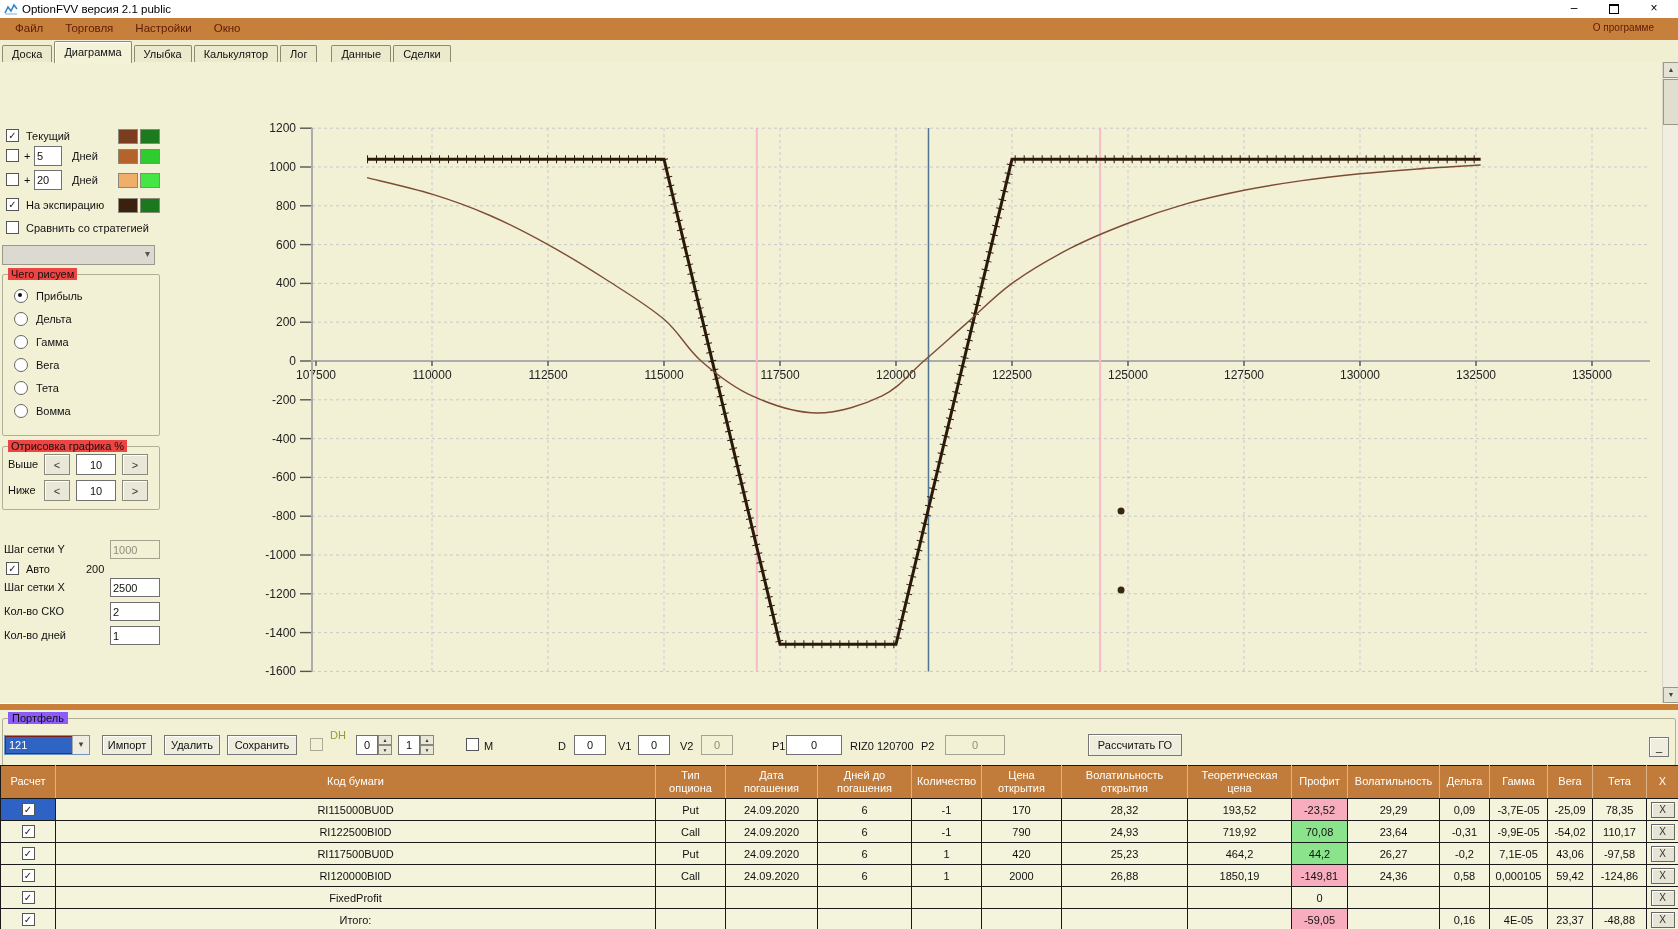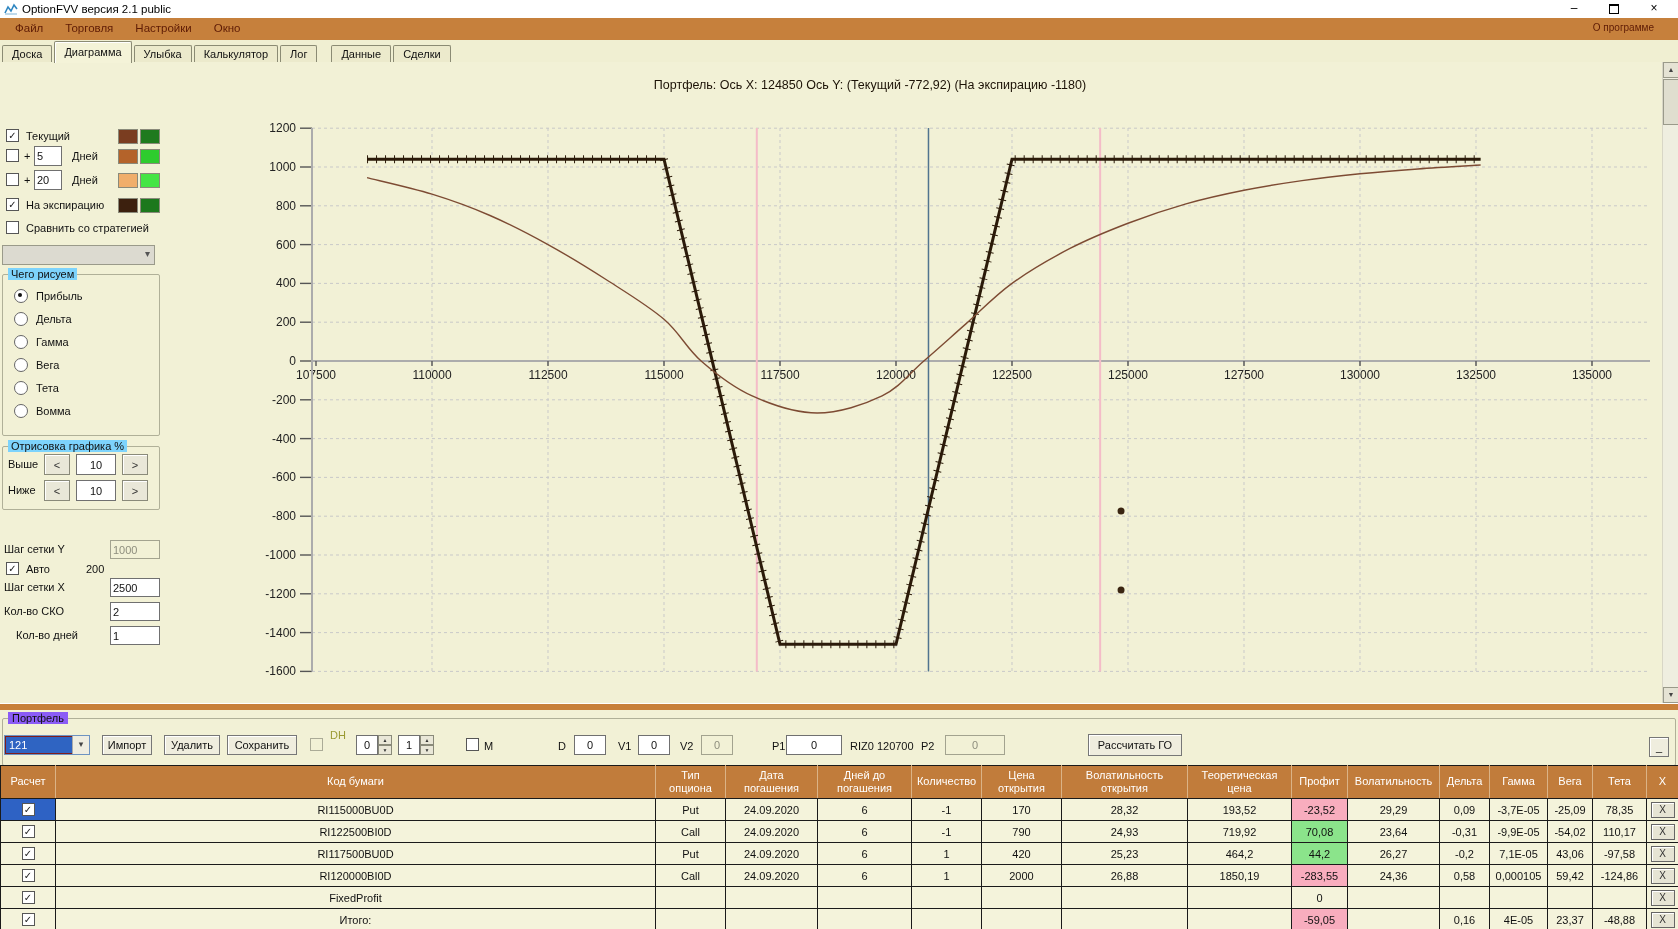--- a/index.html
+++ b/index.html
@@ -29,21 +29,21 @@
   .srow{position:absolute;left:0;width:165px;height:20px}
   .cb{display:inline-block;width:13px;height:13px;background:#fff;border:1px solid #565656;
       font:10px/11px "Liberation Sans",sans-serif;text-align:center;color:#1a1a1a;box-sizing:border-box;vertical-align:middle}
   .cb.dis{background:#F2F1D6;border-color:#ABAB97;color:#999}
   .slabel{font-size:11px;color:#111;vertical-align:middle}
   .swatch{position:absolute;width:18px;height:13px;top:1px;border:1px solid #8a8a7a}
   .sideinput{position:absolute;box-sizing:border-box;border:1px solid #707070;background:#fff;
              font:11px "Liberation Sans",sans-serif;padding:0 2px;color:#111}
   .sideinput.dis{background:#F2F1D6;border-color:#A3A38F;color:#8E8E7E}
   .groupbox{position:absolute;border:1px solid #B0B098;border-radius:2px}
-  .grouptitle{position:absolute;background:#7dd3fc;padding:0 3px;font-size:11px;color:#111}
+  .grouptitle{position:absolute;background:#ef4444;padding:0 3px;font-size:11px;color:#111}
   .radio{display:inline-block;width:12px;height:12px;border:1px solid #666;border-radius:50%;background:#fff;
          position:relative;vertical-align:middle}
   .radio.sel::after{content:'';position:absolute;left:3px;top:3px;width:4px;height:4px;border-radius:50%;background:#111}
   .spinbtn{position:absolute;box-sizing:border-box;background:#E9E7D8;border:1px solid #8a8a7a;
            box-shadow:inset 1px 1px 0 #fff;text-align:center;font:11px/20px "Liberation Sans",sans-serif;color:#333}
   #side-dropdown{position:absolute;left:2px;top:183px;width:153px;height:20px;background:#DCDAD0;
                  border:1px solid #9a9a8a;box-sizing:border-box}
   #side-dropdown .chev{position:absolute;right:4px;top:2px;color:#555;font-size:10px}
   
   #chart{position:absolute;left:165px;top:62px;width:1497px;height:641px;background:#F2F1D6}
@@ -181,26 +181,25 @@
 
   <span class="slabel abs" style="left:4px;top:481px">Шаг сетки Y</span>
   <input class="sideinput dis" style="left: 110px; top: 478px; width: 50px; height: 19px;" readonly="" value="1000">
   <span class="cb abs" style="left:6px;top:500px">✓</span>
   <span class="slabel abs" style="left:26px;top:501px">Авто</span>
   <span class="slabel abs" style="left:86px;top:501px">200</span>
   <span class="slabel abs" style="left:4px;top:519px">Шаг сетки X</span>
   <input class="sideinput" style="left: 110px; top: 516px; width: 50px; height: 19px;" readonly="" value="2500">
   <span class="slabel abs" style="left:4px;top:543px">Кол-во СКО</span>
   <input class="sideinput" style="left: 110px; top: 540px; width: 50px; height: 19px;" readonly="" value="2">
-  <span class="slabel abs" style="left:16px;top:567px">Кол-во дней</span>
+  <span class="slabel abs" style="left:4px;top:567px">Кол-во дней</span>
   <input class="sideinput" style="left: 110px; top: 564px; width: 50px; height: 19px;" readonly="" value="1">
 </div>
 
 <div id="chart">
-  <div id="chart-title">Портфель: Ось X: 124850 Ось Y:  (Текущий -772,92)  (На экспирацию -1180)</div>
   <svg id="chart-svg" width="1497" height="641">
       <line x1="147" y1="66.19999999999999" x2="1485" y2="66.19999999999999" stroke="#C9C9C9" stroke-width="1" stroke-dasharray="3,3"></line>
       <line x1="135" y1="66.19999999999999" x2="147" y2="66.19999999999999" stroke="#555" stroke-width="1.4"></line>
       <text x="131" y="70.19999999999999" font-size="12" fill="#222" font-family="Liberation Sans, sans-serif" text-anchor="end">1200</text>
       <line x1="147" y1="105" x2="1485" y2="105" stroke="#C9C9C9" stroke-width="1" stroke-dasharray="3,3"></line>
       <line x1="135" y1="105" x2="147" y2="105" stroke="#555" stroke-width="1.4"></line>
       <text x="131" y="109" font-size="12" fill="#222" font-family="Liberation Sans, sans-serif" text-anchor="end">1000</text>
       <line x1="147" y1="143.79999999999998" x2="1485" y2="143.79999999999998" stroke="#C9C9C9" stroke-width="1" stroke-dasharray="3,3"></line>
       <line x1="135" y1="143.79999999999998" x2="147" y2="143.79999999999998" stroke="#555" stroke-width="1.4"></line>
       <text x="131" y="147.79999999999998" font-size="12" fill="#222" font-family="Liberation Sans, sans-serif" text-anchor="end">800</text>
@@ -448,21 +447,21 @@
         <tr>
           <td><span class="cb">✓</span></td>
           <td>RI120000BI0D</td>
           <td>Call</td>
           <td>24.09.2020</td>
           <td>6</td>
           <td>1</td>
           <td>2000</td>
           <td>26,88</td>
           <td>1850,19</td>
-          <td class="pink">-283,55</td>
+          <td class="pink">-149,81</td>
           <td>24,36</td>
           <td>0,58</td>
           <td>0,000105</td>
           <td>59,42</td>
           <td>-124,86</td>
           <td>
             <div class="xbtn">X</div>
           </td>
         </tr>
         <tr>

